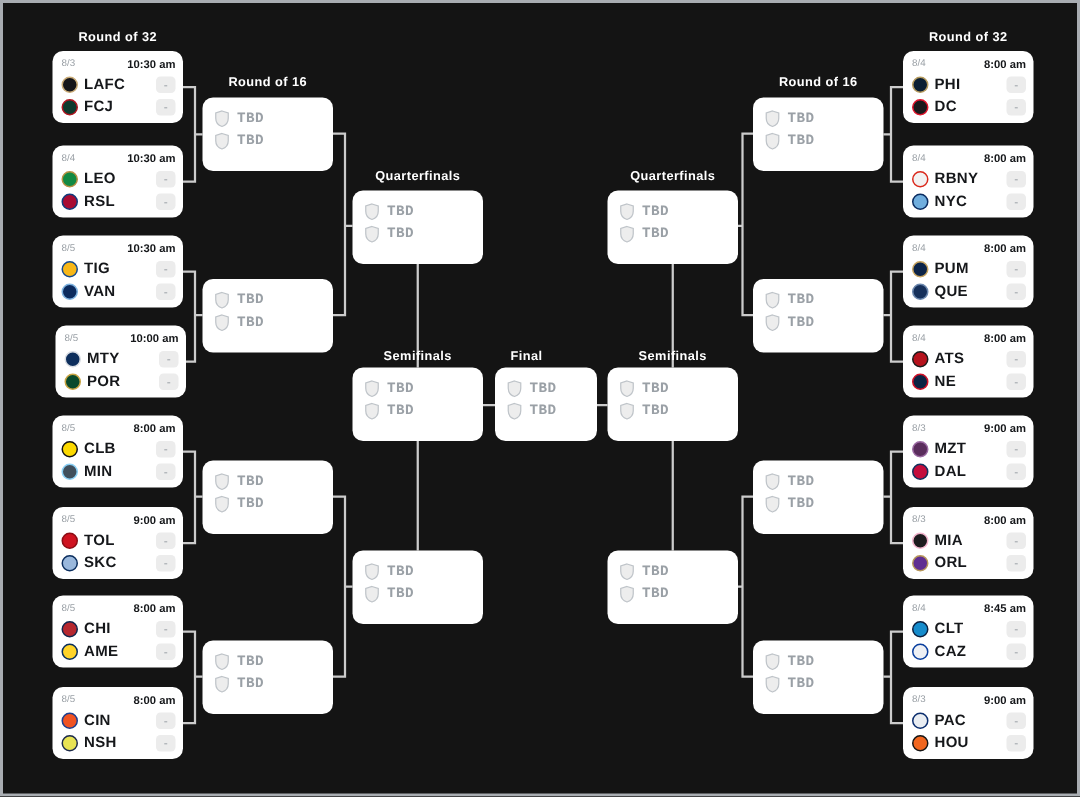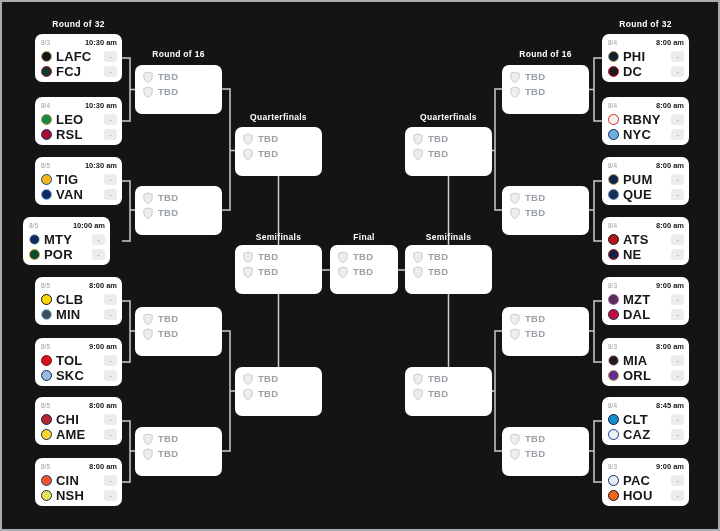--- a/index.html
+++ b/index.html
@@ -18,31 +18,31 @@
     box-sizing:border-box;padding:4px 5px 3px 6px;cursor:pointer;
   }
   .card-head{display:flex;justify-content:space-between;align-items:center;height:9px;margin-bottom:2px;}
   .date{font-size:6.5px;color:#9aa0a6;}
   .time{font-size:7.5px;font-weight:700;color:#15171a;}
   .team-row{display:flex;align-items:center;height:15px;gap:4px;}
   .logo{
     width:9px;height:9px;border-radius:50%;flex:0 0 auto;
     border:1.5px solid transparent;box-sizing:content-box;
   }
-  .abbr{flex:1;font-size:13px;font-weight:700;color:#15171a;letter-spacing:.2px;}
+  .abbr{flex:1;font-size:10px;font-weight:700;color:#15171a;letter-spacing:.2px;}
   .score{
     width:13px;height:11px;background:#ececec;border-radius:3px;color:#9aa0a6;
     font-size:8px;display:flex;align-items:center;justify-content:center;flex:0 0 auto;
   }
   .tbd-card{
     position:absolute;width:87px;height:49px;background:#ffffff;border-radius:7px;
     box-sizing:border-box;padding:6px 8px;cursor:pointer;
   }
   .tbd-card.narrow{width:68px;}
-  .tbd-row{display:flex;align-items:flex-start;height:15px;gap:5px;}
+  .tbd-row{display:flex;align-items:center;height:15px;gap:5px;font-family:Liberation Mono, monospace;}
   .shield{width:10px;height:12px;flex:0 0 auto;}
   .shield path{fill:#ededed;stroke:#bfc4c9;stroke-width:1;}
   .tbd{font-size:9.5px;font-weight:700;color:#9aa0a6;letter-spacing:.3px;}
 </style>
 </head>
 <body>
 
 <div class="stage">
 
   <svg class="connectors" viewBox="0 0 720 531" fill="none" stroke="#cccccc" stroke-width="1.5">
@@ -60,21 +60,21 @@
     <path d="M600 56 H592 V119 H600 M592 87.5 H587"></path>
     <path d="M600 179 H592 V239 H600 M592 208 H587"></path>
     <path d="M600 299 H592 V360 H600 M592 329 H587"></path>
     <path d="M600 419 H592 V480 H600 M592 449 H587"></path>
   </svg>
 
   <div class="round-title" style="left:33px;top:17px;width:87px">Round of 32</div>
   <div class="round-title" style="left:133px;top:47px;width:87px">Round of 16</div>
   <div class="round-title" style="left:233px;top:110px;width:87px">Quarterfinals</div>
   <div class="round-title" style="left:233px;top:230px;width:87px">Semifinals</div>
-  <div class="round-title" style="left:328px;top:230px;width:68px">Final</div>
+  <div class="round-title" style="left:315px;top:230px;width:68px">Final</div>
   <div class="round-title" style="left:403px;top:230px;width:87px">Semifinals</div>
   <div class="round-title" style="left:403px;top:110px;width:87px">Quarterfinals</div>
   <div class="round-title" style="left:500px;top:47px;width:87px">Round of 16</div>
   <div class="round-title" style="left:600px;top:17px;width:87px">Round of 32</div>
 
   <div class="match-card" style="left:33px;top:32px">
     <div class="card-head">
       <span class="date">8/3</span>
       <span class="time">10:30 am</span>
     </div>
@@ -117,21 +117,21 @@
       <span class="abbr">TIG</span>
       <span class="score">-</span>
     </div>
     <div class="team-row">
       <span class="logo" style="background: rgb(12, 43, 94); border-color: rgb(127, 179, 224);"></span>
       <span class="abbr">VAN</span>
       <span class="score">-</span>
     </div>
   </div>
 
-  <div class="match-card" style="left:21px;top:215px">
+  <div class="match-card" style="left:35px;top:215px">
     <div class="card-head">
       <span class="date">8/5</span>
       <span class="time">10:00 am</span>
     </div>
     <div class="team-row">
       <span class="logo" style="background: rgb(13, 46, 92); border-color: rgb(217, 221, 227);"></span>
       <span class="abbr">MTY</span>
       <span class="score">-</span>
     </div>
     <div class="team-row">

